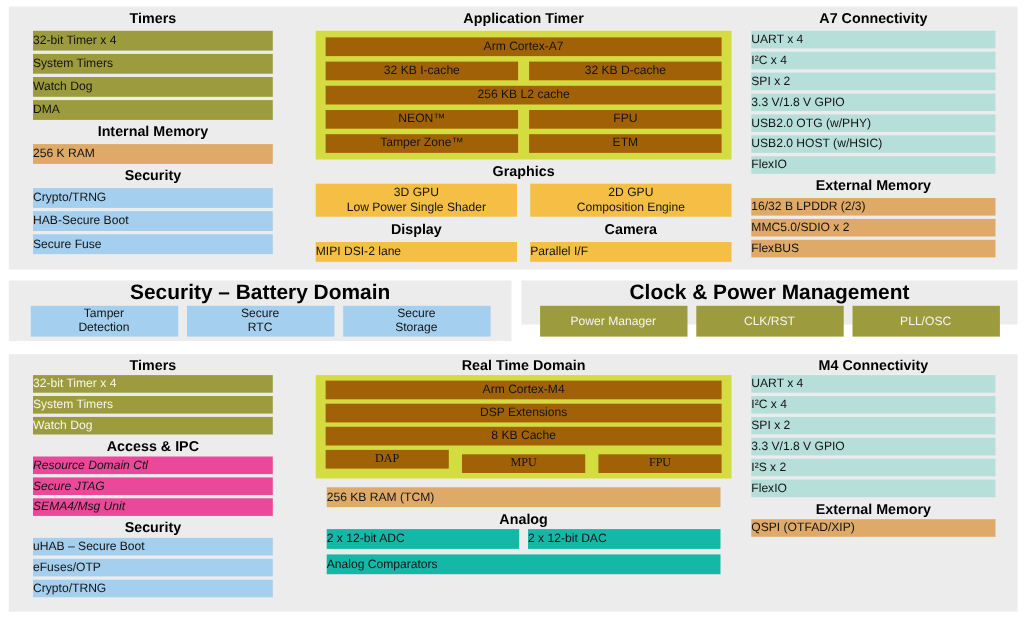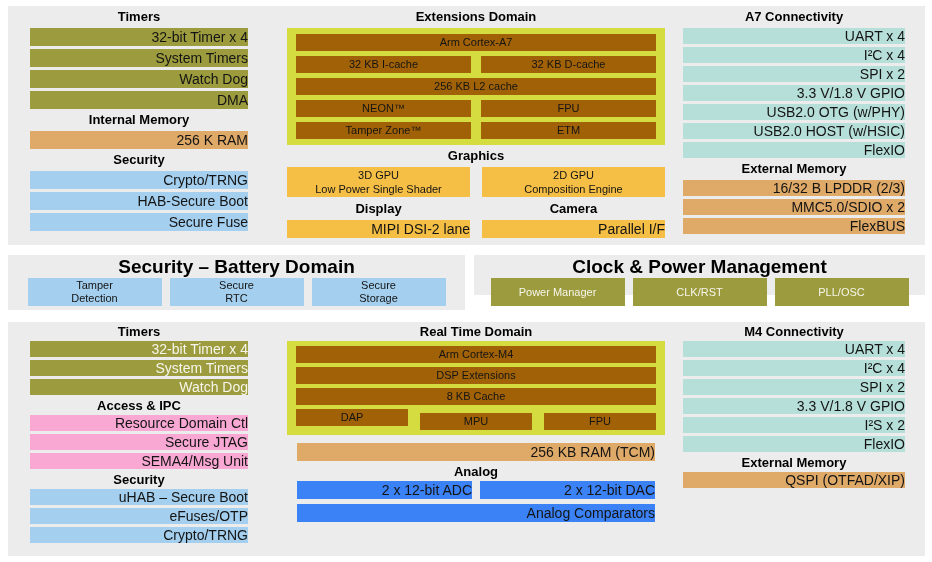--- a/index.html
+++ b/index.html
@@ -20,44 +20,44 @@
   .col-mid   { left:279px; width:378px; }
   .col-right { left:675px; width:222px; }
 
   .sec-title {
     font-size:13px; font-weight:bold; color:#000; text-align:center;
     line-height:16px; margin:3px 0 3px;
   }
   #p-bot .sec-title { line-height:15px; margin:2px 0 2px; font-size:13px; }
 
   .box {
-    height:18px; line-height:18px; font-size:14px; text-align:right;
+    height:18px; line-height:18px; font-size:11px; text-align:left;
     margin-bottom:3px; color:#141414; overflow:hidden; white-space:nowrap;
   }
   .col-right .box { height:16px; line-height:16px; margin-bottom:3px; }
   #p-bot .box { height:16px; line-height:16px; margin-bottom:3px; }
 
   .olive { background:#9c9b3d; }
   .olive-lt { background:#9c9b3d; color:#f6f6ec; }
   .blue  { background:#a4cfee; }
   .teal  { background:#b7dfd9; }
   .tan   { background:#dfa968; }
   .gold  { background:#f5be45; }
-  .gray  { background:#3b82f6; }
-  .taupe { background:#f9a8d4; }
+  .gray  { background:#14b8a6; }
+  .taupe { background:#ec4899;font-style:italic; }
 
   
   .domain-box { background:#d4dc3f; padding:6px 9px; }
   #p-bot .domain-box { padding:5px 9px; }
   .cell {
     background:#a16207; height:17px; line-height:17px; font-size:11px;
     text-align:center; color:#141414; white-space:nowrap; overflow:hidden;
   }
   .cell-row { display:flex; gap:10px; margin-top:5px; }
-  .cell-row3 { display:flex; gap:12px; margin-top:4px; }
+  .cell-row3 { display:flex; gap:12px; margin-top:4px;font-family:Liberation Serif, serif; }
   .cell-row .cell, .cell-row3 .cell { flex:1; }
   #p-bot .domain-box .cell { margin-top:4px; }
   #p-bot .domain-box .cell:first-child { margin-top:0; }
 
   .pair-row { display:flex; gap:12px; }
   .pair-row > * { flex:1; }
   .box2 {
     height:30px; font-size:11px; line-height:14px; text-align:center;
     padding-top:1px; color:#141414;
   }
@@ -89,21 +89,21 @@
     <div class="box olive">DMA</div>
     <div class="sec-title">Internal Memory</div>
     <div class="box tan">256 K RAM</div>
     <div class="sec-title">Security</div>
     <div class="box blue">Crypto/TRNG</div>
     <div class="box blue">HAB-Secure Boot</div>
     <div class="box blue">Secure Fuse</div>
   </div>
 
   <div class="col col-mid">
-    <div class="sec-title">Extensions Domain</div>
+    <div class="sec-title">Application Timer</div>
     <div class="domain-box">
       <div class="cell">Arm Cortex-A7</div>
       <div class="cell-row">
         <div class="cell">32 KB I-cache</div>
         <div class="cell">32 KB D-cache</div>
       </div>
       <div class="cell-row">
         <div class="cell">256 KB L2 cache</div>
       </div>
       <div class="cell-row">

